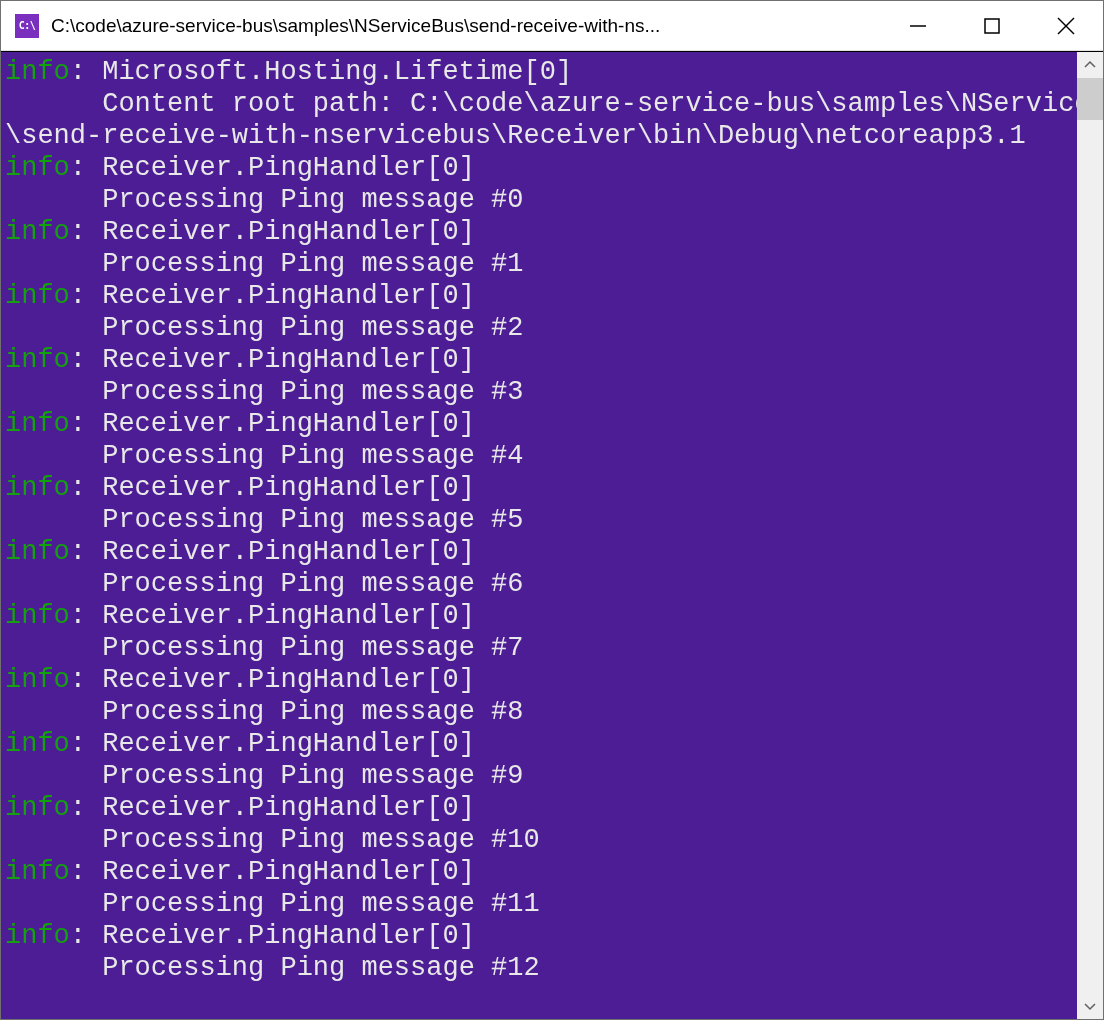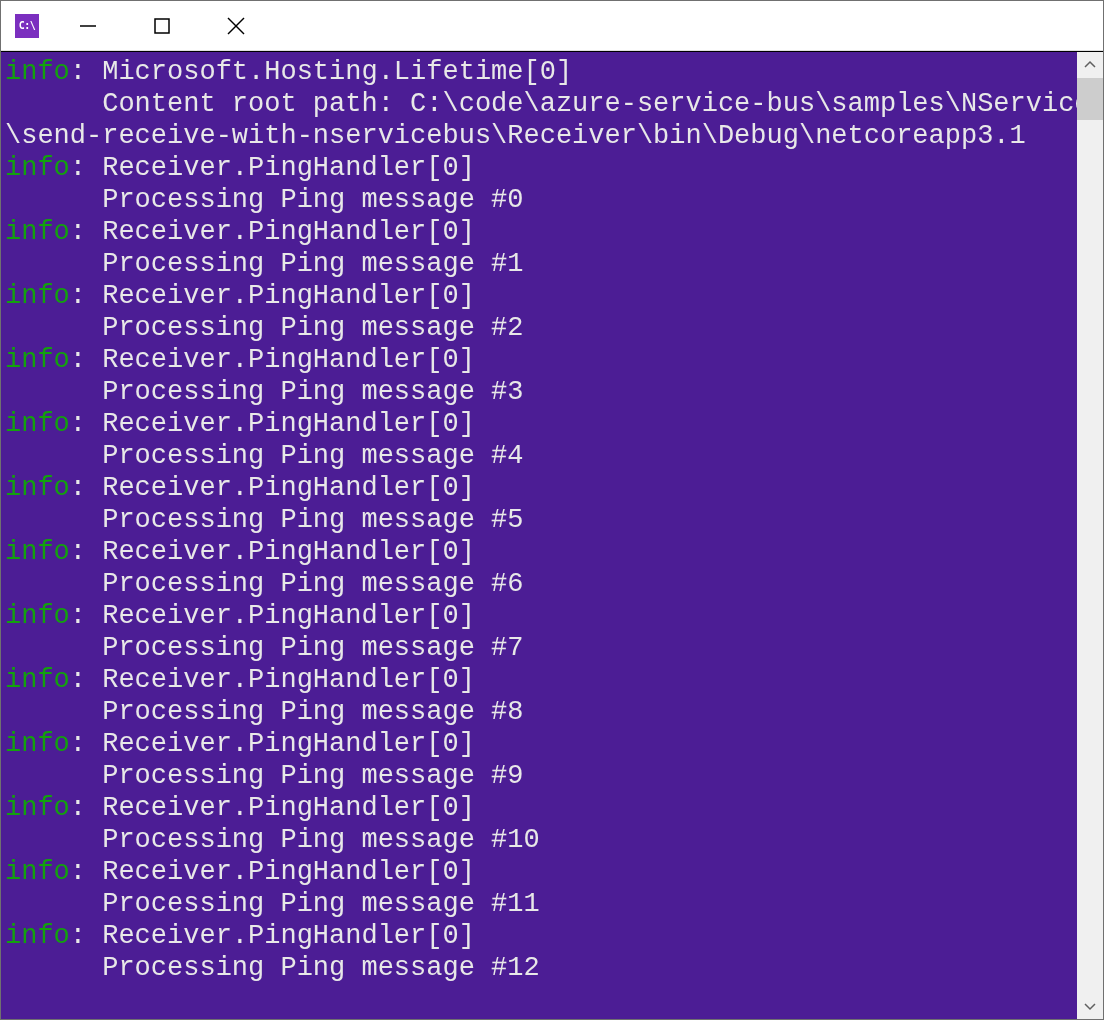--- a/index.html
+++ b/index.html
@@ -101,20 +101,21 @@
     height: 42px;
     background: #cdcdcd;
   }
 </style>
 </head>
 <body>
 
 <div class="window">
   <div class="titlebar">
     <div class="titlebar-icon">C:\</div>
+    <div class="titlebar-title">C:\code\azure-service-bus\samples\NServiceBus\send-receive-with-ns...</div>
     <div class="titlebar-controls">
       <div class="ctrl-btn">
         <svg width="18" height="18" viewBox="0 0 18 18">
             <line x1="1" y1="9" x2="17" y2="9" stroke="#000" stroke-width="1.5"></line>
           </svg>
       </div>
       <div class="ctrl-btn">
         <svg width="18" height="18" viewBox="0 0 18 18">
             <rect x="2" y="2" width="14" height="14" fill="none" stroke="#000" stroke-width="1.5"></rect>
           </svg>

